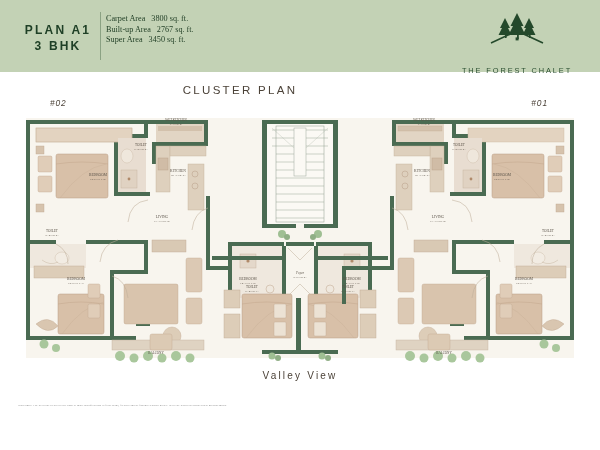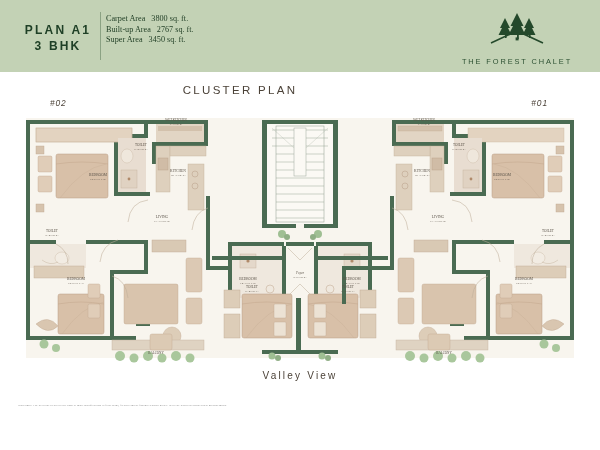--- a/index.html
+++ b/index.html
@@ -37,21 +37,21 @@
     margin-top:2px;font-style:italic;font-size:8.4px;
     font-family:"DejaVu Serif",serif;letter-spacing:.2px;
     color:#1f3d24;text-align:center;
   }
   .logo{
     position:absolute;right:18px;top:12px;width:130px;
     text-align:center;color:#25492c;
   }
   .logo svg{display:block;margin:0 auto;}
   .logo-text{
-    font-size:7.4px;letter-spacing:1.9px;margin-top:11px;
+    font-size:7.4px;letter-spacing:1.9px;margin-top:20px;
     color:#2b4f31;font-weight:500;
   }
 
   
   .cluster-title{
     position:absolute;left:0;top:84px;width:480px;text-align:center;
     font-size:11.5px;letter-spacing:2.3px;color:#4b4238;
   }
   .unit-tag{
     position:absolute;top:98px;font-size:8.4px;letter-spacing:.9px;color:#4b4238;font-style:italic;

